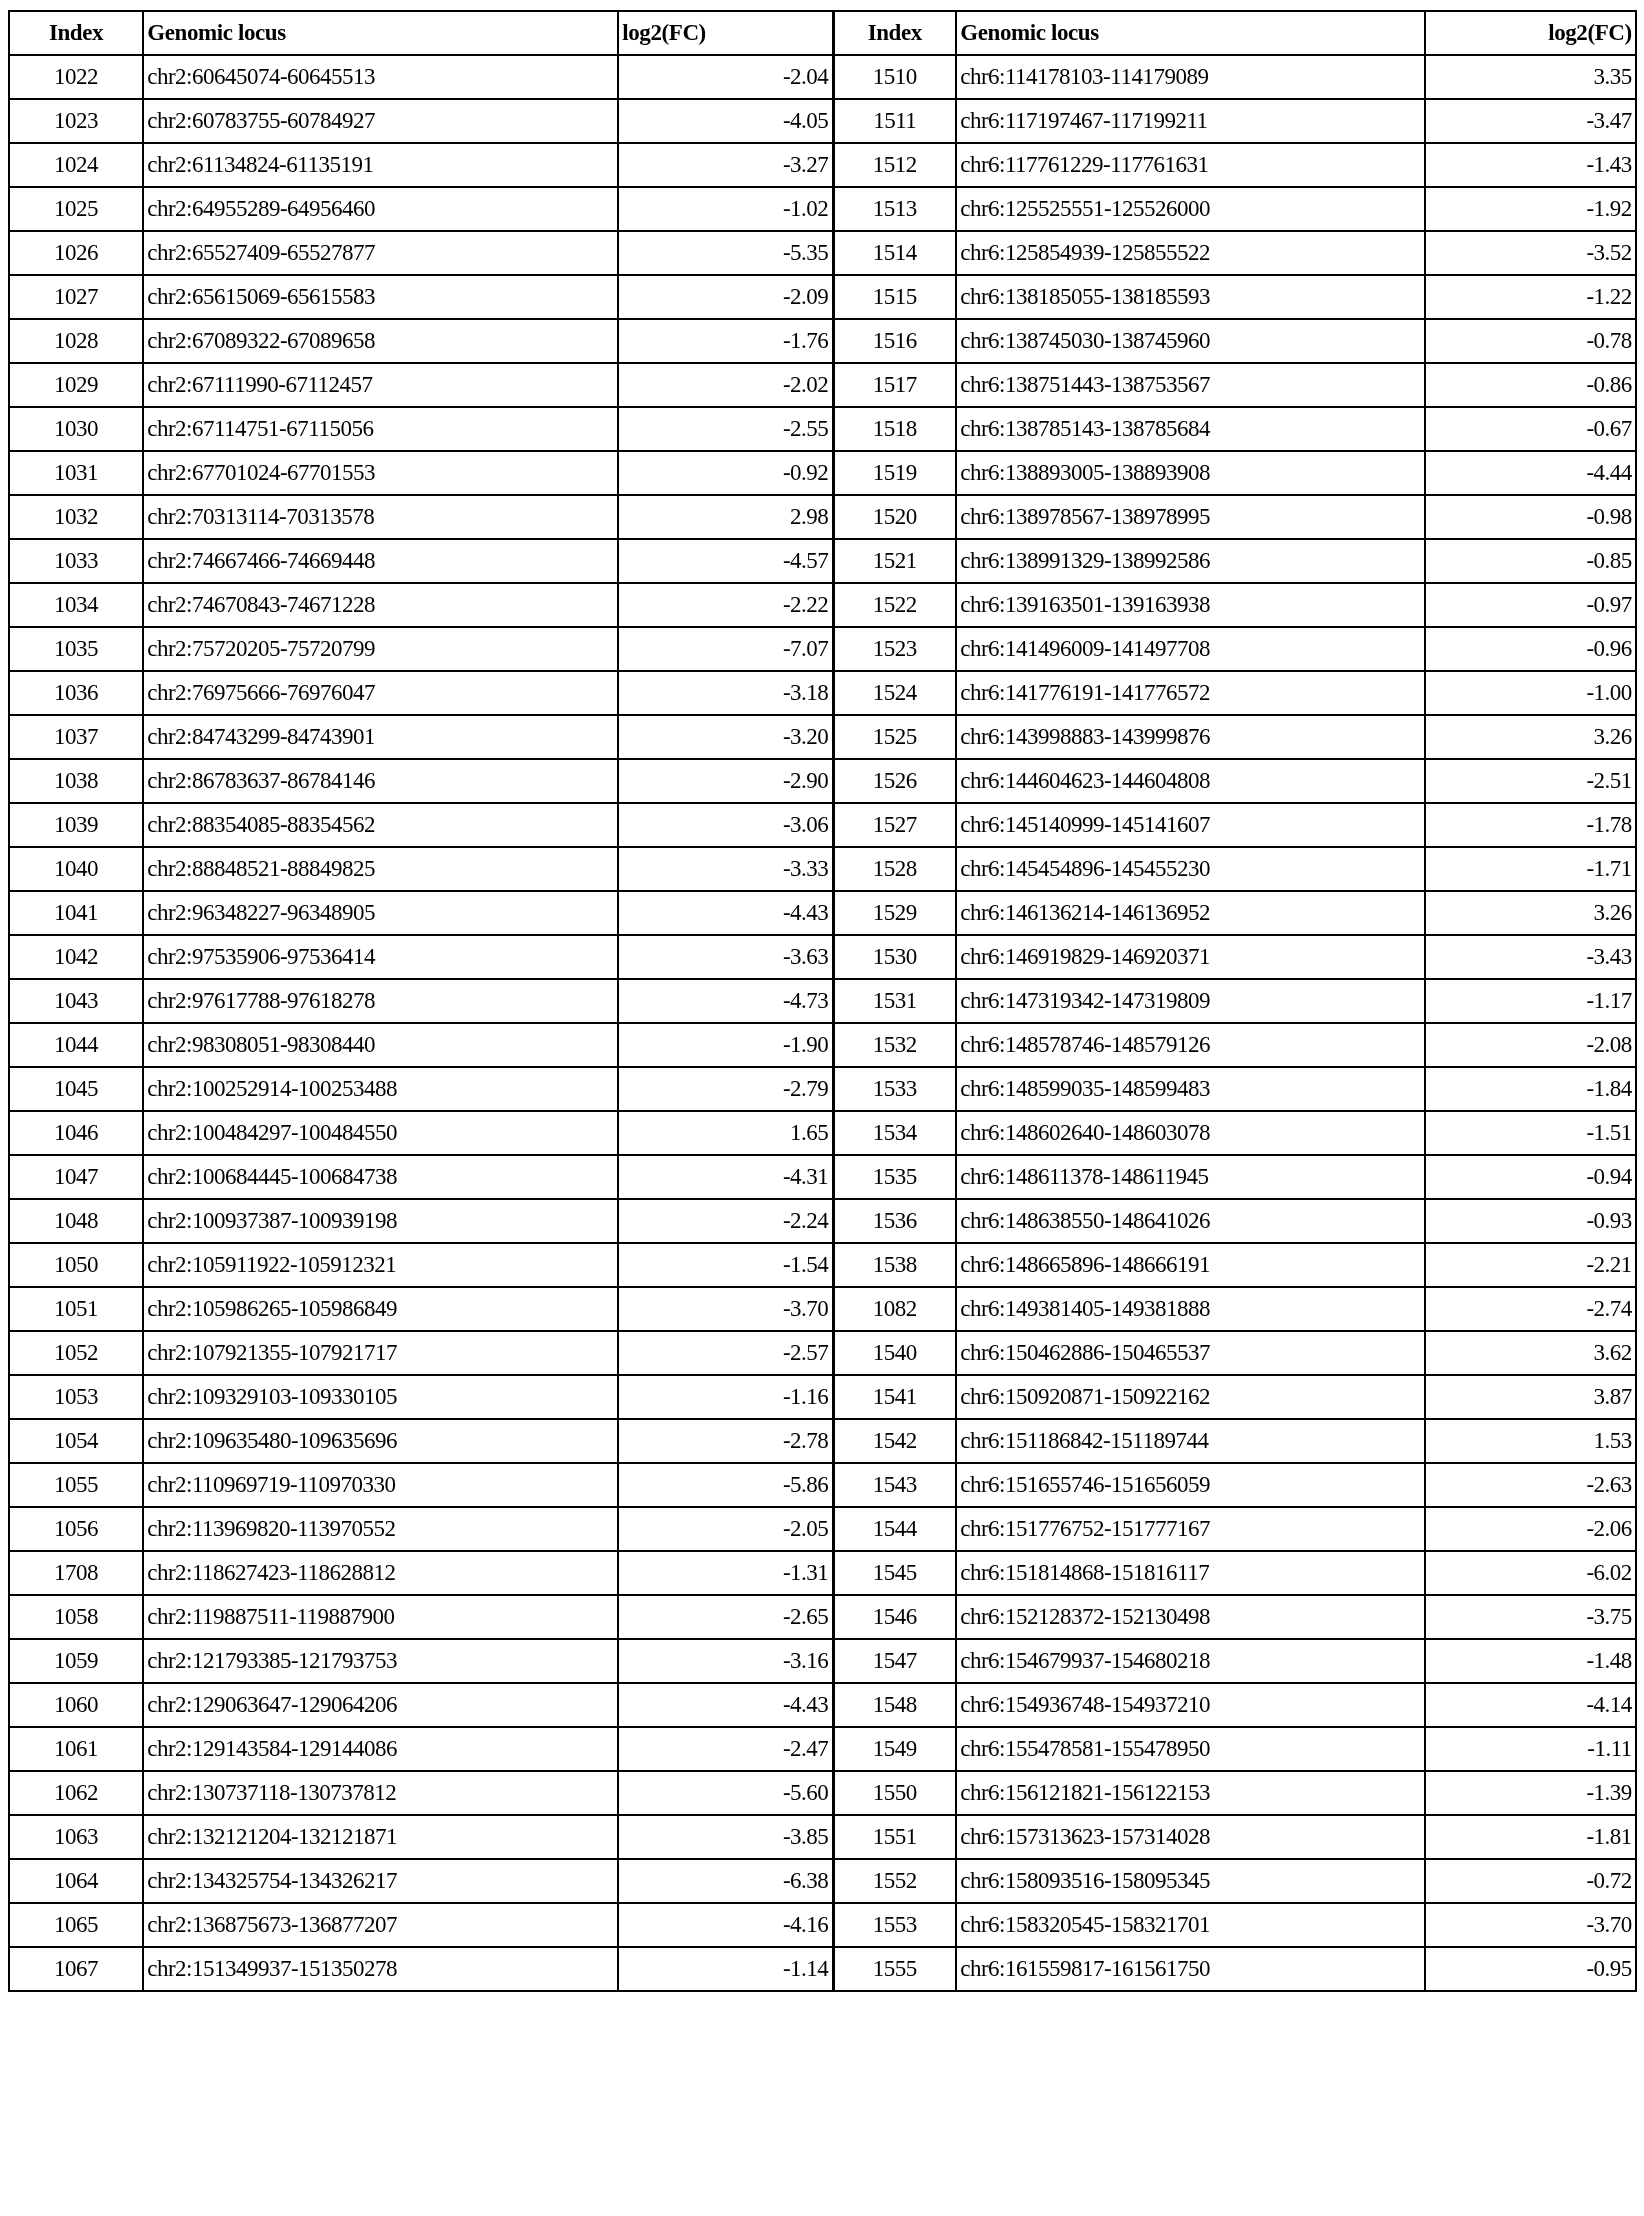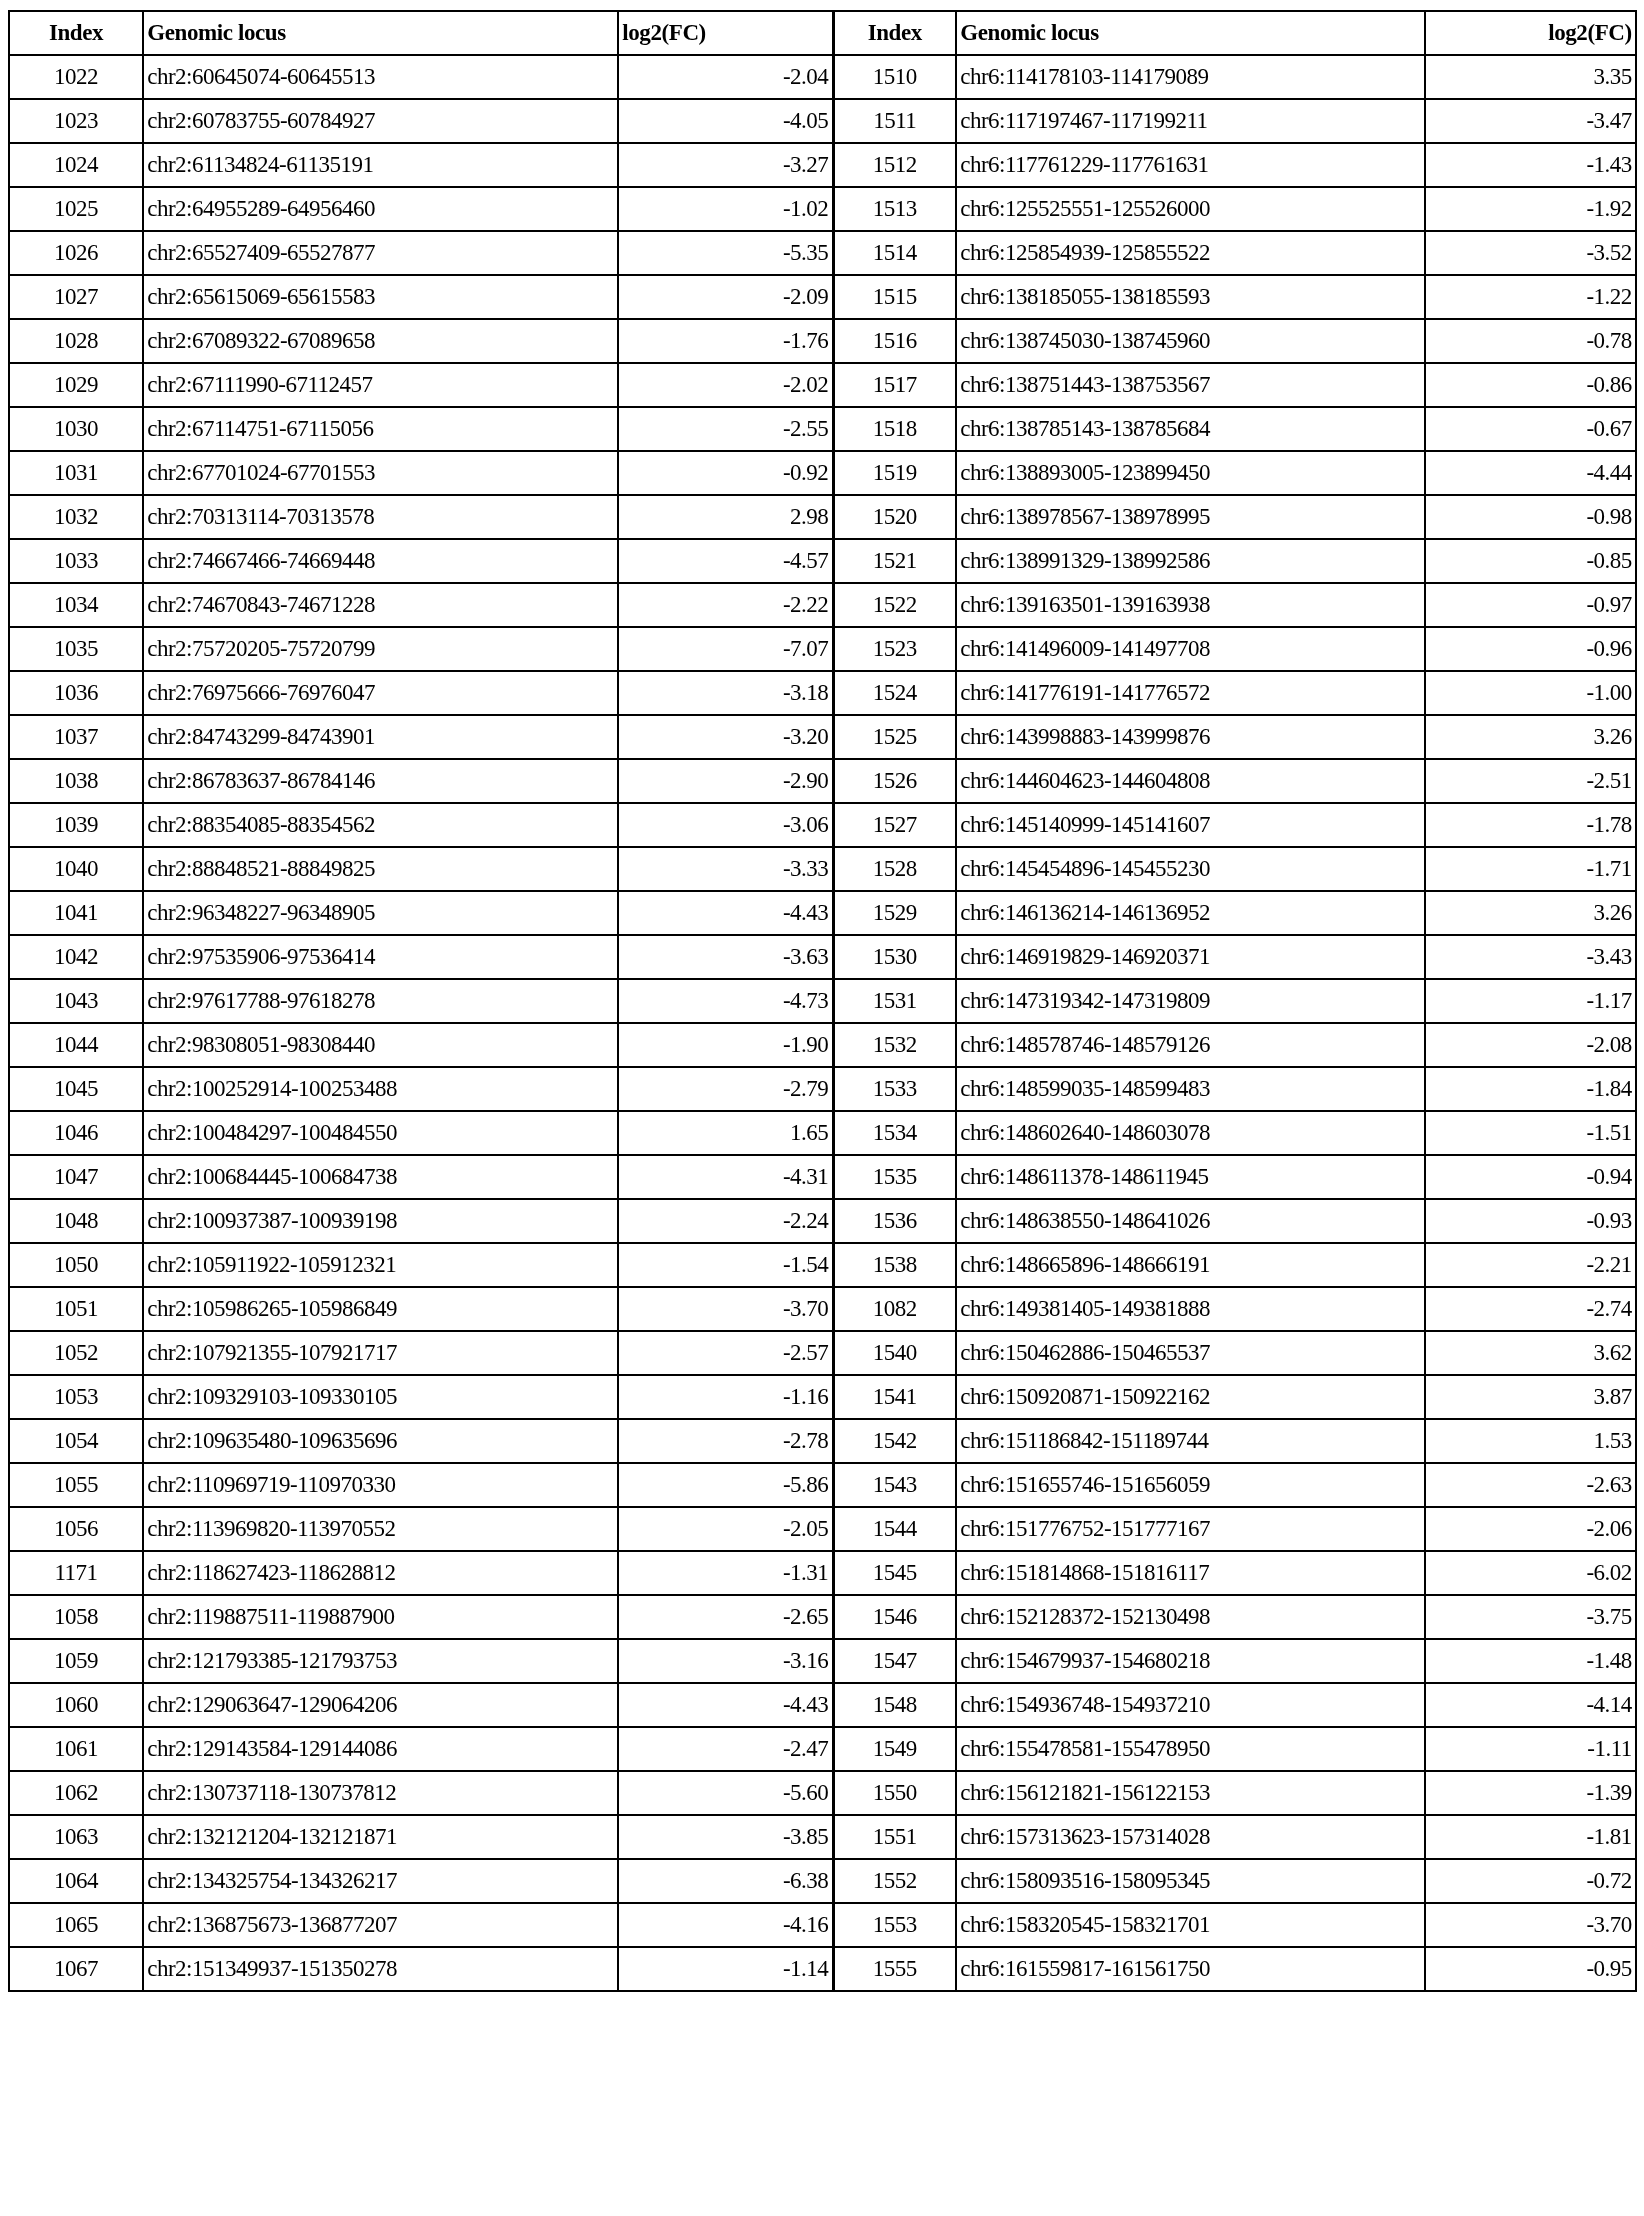--- a/index.html
+++ b/index.html
@@ -110,21 +110,21 @@
         <td class="c-fc">-2.55</td>
         <td class="c-idx sep-left">1518</td>
         <td class="c-loc">chr6:138785143-138785684</td>
         <td class="c-fc">-0.67</td>
       </tr>
       <tr>
         <td class="c-idx">1031</td>
         <td class="c-loc">chr2:67701024-67701553</td>
         <td class="c-fc">-0.92</td>
         <td class="c-idx sep-left">1519</td>
-        <td class="c-loc">chr6:138893005-123899450</td>
+        <td class="c-loc">chr6:138893005-138893908</td>
         <td class="c-fc">-4.44</td>
       </tr>
       <tr>
         <td class="c-idx">1032</td>
         <td class="c-loc">chr2:70313114-70313578</td>
         <td class="c-fc">2.98</td>
         <td class="c-idx sep-left">1520</td>
         <td class="c-loc">chr6:138978567-138978995</td>
         <td class="c-fc">-0.98</td>
       </tr>
@@ -306,21 +306,21 @@
       </tr>
       <tr>
         <td class="c-idx">1056</td>
         <td class="c-loc">chr2:113969820-113970552</td>
         <td class="c-fc">-2.05</td>
         <td class="c-idx sep-left">1544</td>
         <td class="c-loc">chr6:151776752-151777167</td>
         <td class="c-fc">-2.06</td>
       </tr>
       <tr>
-        <td class="c-idx">1171</td>
+        <td class="c-idx">1708</td>
         <td class="c-loc">chr2:118627423-118628812</td>
         <td class="c-fc">-1.31</td>
         <td class="c-idx sep-left">1545</td>
         <td class="c-loc">chr6:151814868-151816117</td>
         <td class="c-fc">-6.02</td>
       </tr>
       <tr>
         <td class="c-idx">1058</td>
         <td class="c-loc">chr2:119887511-119887900</td>
         <td class="c-fc">-2.65</td>

